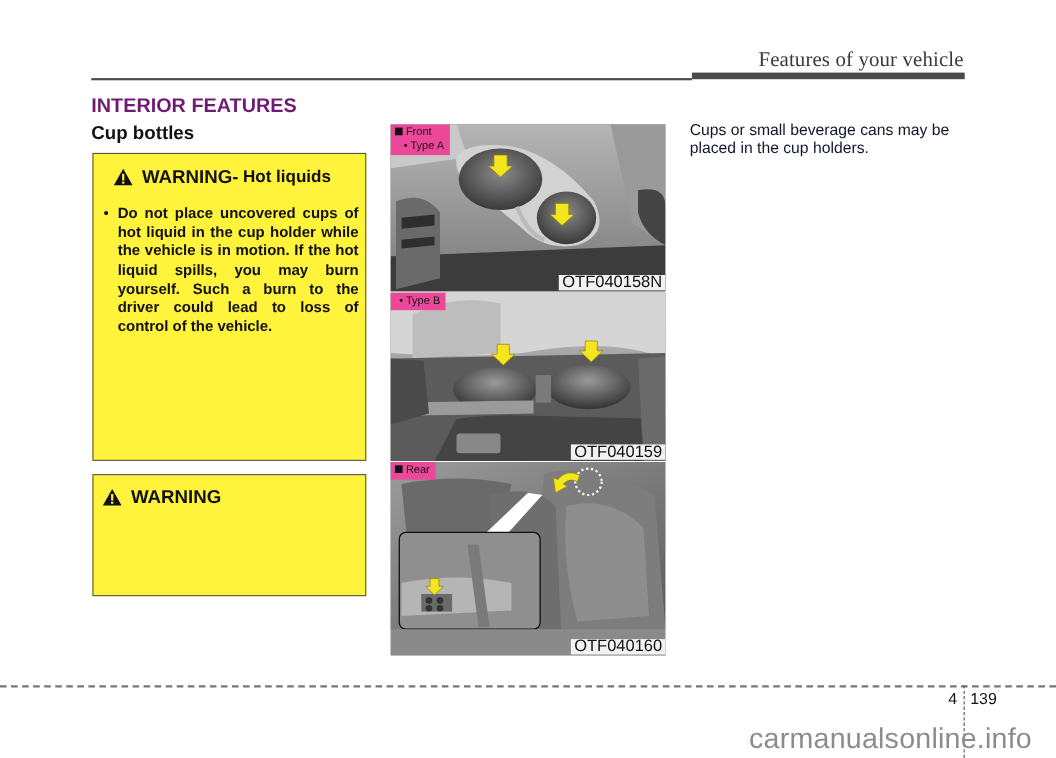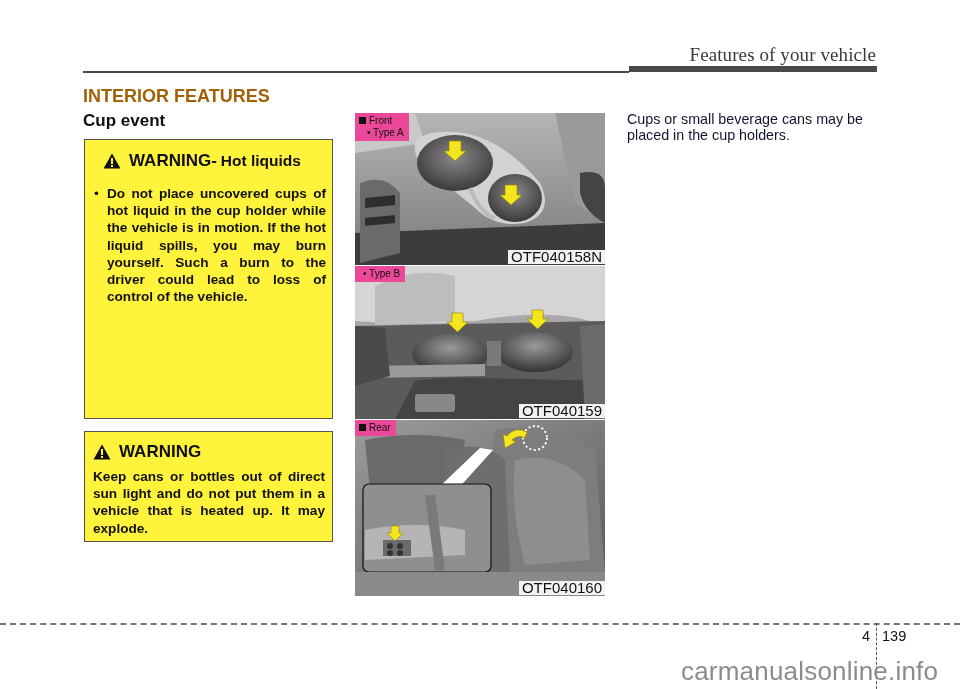--- a/index.html
+++ b/index.html
@@ -4,21 +4,21 @@
 <style>
   html, body { margin: 0; padding: 0; background: #ffffff; }
   body { width: 960px; height: 689px; position: relative; overflow: hidden;
          font-family: "Liberation Sans", sans-serif; color: #111; }
 
   .header-rule-thin { position: absolute; left: 83px; top: 71px; width: 546px; height: 2px; background: #4a4a4a; }
   .header-rule-thick { position: absolute; left: 629px; top: 66px; width: 248px; height: 6px; background: #4a4a4a; }
   .header-title { position: absolute; right: 84px; top: 44px; font-family: "Liberation Serif", serif;
                   font-size: 19px; color: #3a3a3a; letter-spacing: 0.1px; }
 
-  .section-title { position: absolute; left: 83px; top: 86px; font-size: 18px; font-weight: bold; color: #a16207; }
+  .section-title { position: absolute; left: 83px; top: 86px; font-size: 18px; font-weight: bold; color: #701a75; }
   .sub-title { position: absolute; left: 83px; top: 111px; font-size: 17px; font-weight: bold; color: #111; }
 
   .warn-box { position: absolute; left: 84px; background: #fff33b; border: 1px solid #555;
               box-sizing: border-box; }
   .warn-box.hot { top: 139px; width: 249px; height: 280px; }
   .warn-box.sun { top: 431px; width: 249px; height: 111px; }
   .warn-head { position: absolute; display: flex; align-items: center; font-weight: bold; color: #111; }
   .warn-box.hot .warn-head { left: 18px; top: 11px; }
   .warn-box.sun .warn-head { left: 8px; top: 10px; }
   .warn-icon { width: 18px; height: 16px; margin-right: 8px; }
@@ -51,21 +51,21 @@
   .watermark { position: absolute; left: 681px; top: 656px; font-size: 26px; color: #8c8c8c; letter-spacing: 0.2px; }
 </style>
 </head>
 <body>
 
 <div class="header-rule-thin"></div>
 <div class="header-rule-thick"></div>
 <div class="header-title">Features of your vehicle</div>
 
 <div class="section-title">INTERIOR FEATURES</div>
-<div class="sub-title">Cup event</div>
+<div class="sub-title">Cup bottles</div>
 
 <div class="warn-box hot">
   <div class="warn-head">
     <svg class="warn-icon" viewBox="0 0 18 16">
       <polygon points="9,0.5 17.5,15.5 0.5,15.5" fill="#111"></polygon>
       <rect x="8" y="5" width="2" height="6" fill="#fff33b"></rect>
       <rect x="8" y="12" width="2" height="2" fill="#fff33b"></rect>
     </svg>
     <span class="warn-word">WARNING</span>
       <span class="warn-word"> -</span>
@@ -78,21 +78,20 @@
 
 <div class="warn-box sun">
   <div class="warn-head">
     <svg class="warn-icon" viewBox="0 0 18 16">
       <polygon points="9,0.5 17.5,15.5 0.5,15.5" fill="#111"></polygon>
       <rect x="8" y="5" width="2" height="6" fill="#fff33b"></rect>
       <rect x="8" y="12" width="2" height="2" fill="#fff33b"></rect>
     </svg>
     <span class="warn-word">WARNING</span>
   </div>
-  <div class="warn-text">Keep cans or bottles out of direct sun light and do not put them in a vehicle that is heated up. It may explode.</div>
 </div>
 
 <div class="figure fig-a">
   <svg width="250" height="152" viewBox="0 0 250 152">
     <defs>
       <linearGradient id="ga" x1="0" y1="0" x2="0" y2="1">
         <stop offset="0" stop-color="#b5b5b5"></stop>
           <stop offset="1" stop-color="#7a7a7a"></stop>
       </linearGradient>
       <radialGradient id="cupa" cx="0.5" cy="0.4" r="0.6">

